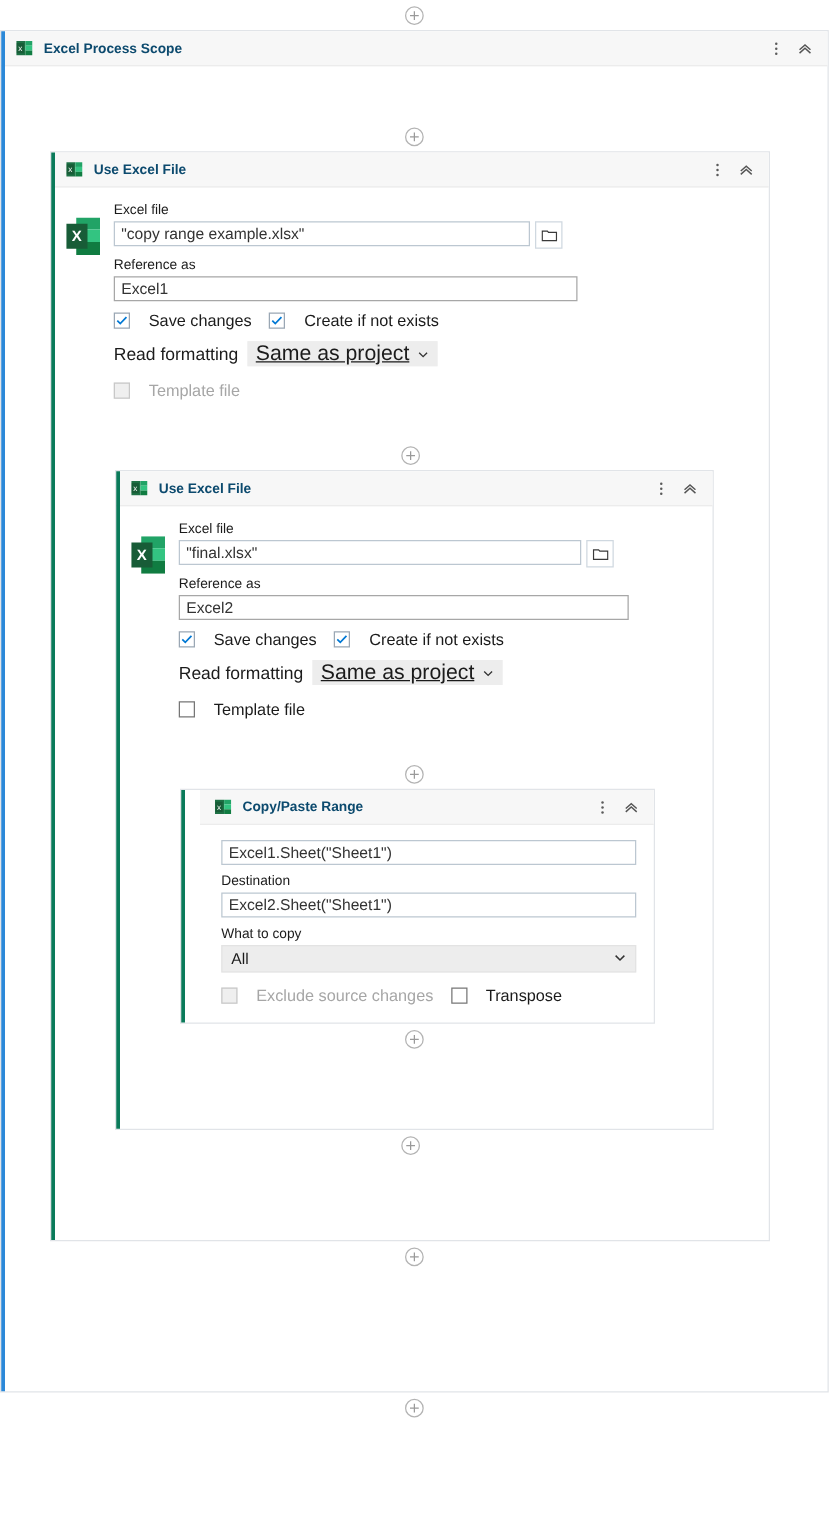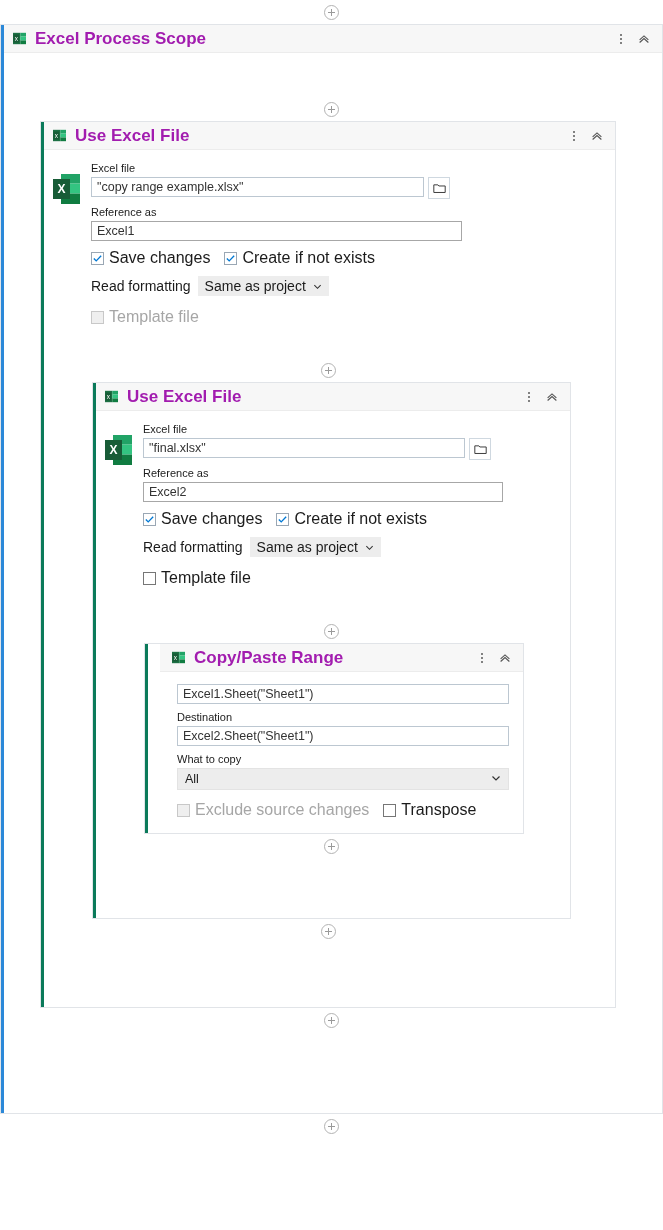--- a/index.html
+++ b/index.html
@@ -47,23 +47,23 @@
     width: 3px;
   }
   .card-header {
     display: flex; align-items: center;
     height: 28px;
     background: #f7f7f7;
     border-bottom: 1px solid #ececec;
     padding-left: 12px; padding-right: 8px;
   }
   .card-title {
-    font-size: 17px;
+    font-size: 11px;
     font-weight: bold;
-    color: #a21caf;
+    color: #0c4a6e;
     margin-left: 9px;
     white-space: nowrap;
   }
   .hdr-spacer { flex: 1; }
   .kebab {
     width: 14px; height: 18px;
     display: flex; flex-direction: column; justify-content: center;
     align-items: center; gap: 2px; cursor: pointer;
   }
   .kebab i { width: 2px; height: 2px; background: #5a5a5a; border-radius: 50%; display: block; }
@@ -110,30 +110,31 @@
   .cb { display: flex; align-items: center; margin-right: 14px; }
   .cbx {
     width: 13px; height: 13px;
     border: 1px solid #9aa7b4;
     background: #fff;
     display: inline-flex; align-items: center; justify-content: center;
     flex: 0 0 auto; cursor: pointer;
   }
   .cbx.disabled { border-color: #c8c8c8; background: #efefef; cursor: default; }
   .cbx.plain { border-color: #767676; }
-  .cb-label { font-size: 16px; margin-left: 5px; color: #1b1b1b; white-space: nowrap; }
+  .cb-label { font-size: 13px; margin-left: 15px; color: #1b1b1b; white-space: nowrap; }
   .cb-label.disabled { color: #a6a6a6; }
 
   .sel-inline {
     display: inline-flex; align-items: center;
     background: #ededed;
     border: 1px solid #ededed;
     height: 20px; padding: 0 6px;
-    font-size: 14px; color: #1b1b1b;
+    font-size: 17px; color: #1b1b1b;
     cursor: pointer;
+    text-decoration: underline;
   }
   .sel-inline .cv { margin-left: 7px; }
   .formatting-row { display: flex; align-items: center; margin-top: 9px; }
   .formatting-row .lbl { margin-right: 7px; font-size: 14px; }
 
   .sel-full {
     display: flex; align-items: center; justify-content: space-between;
     background: #ededed;
     border: 1px solid #e3e3e3;
     height: 22px; padding: 0 7px;

